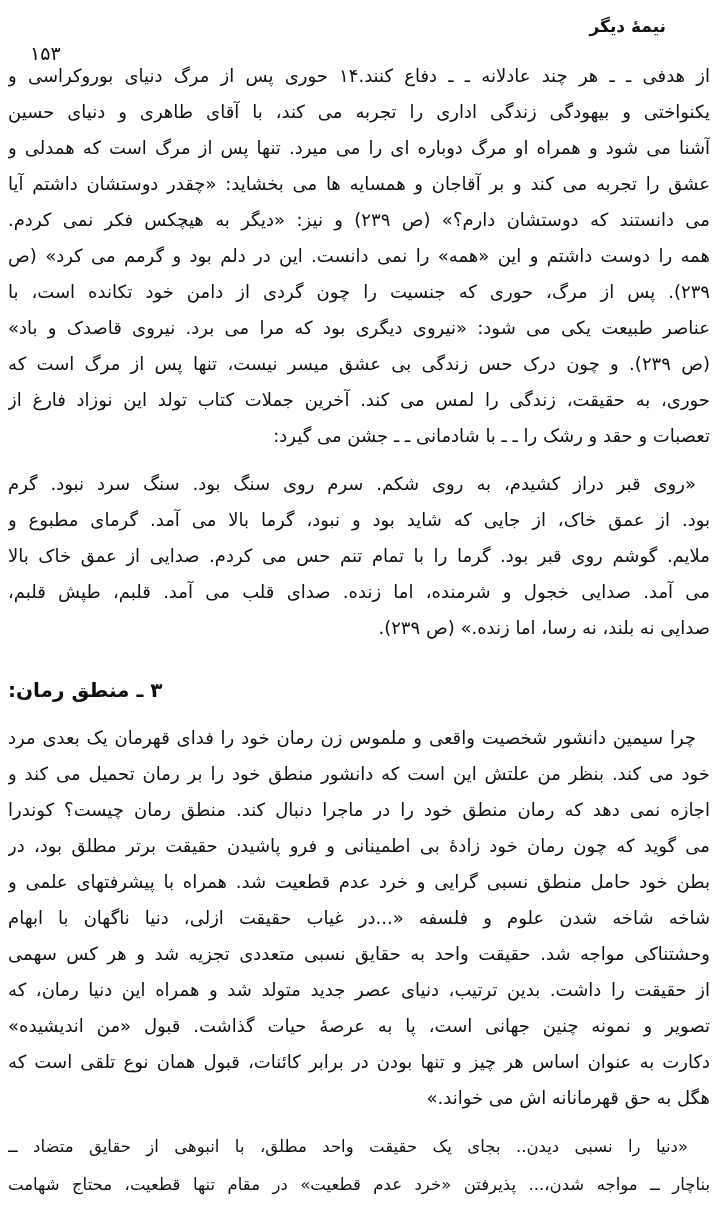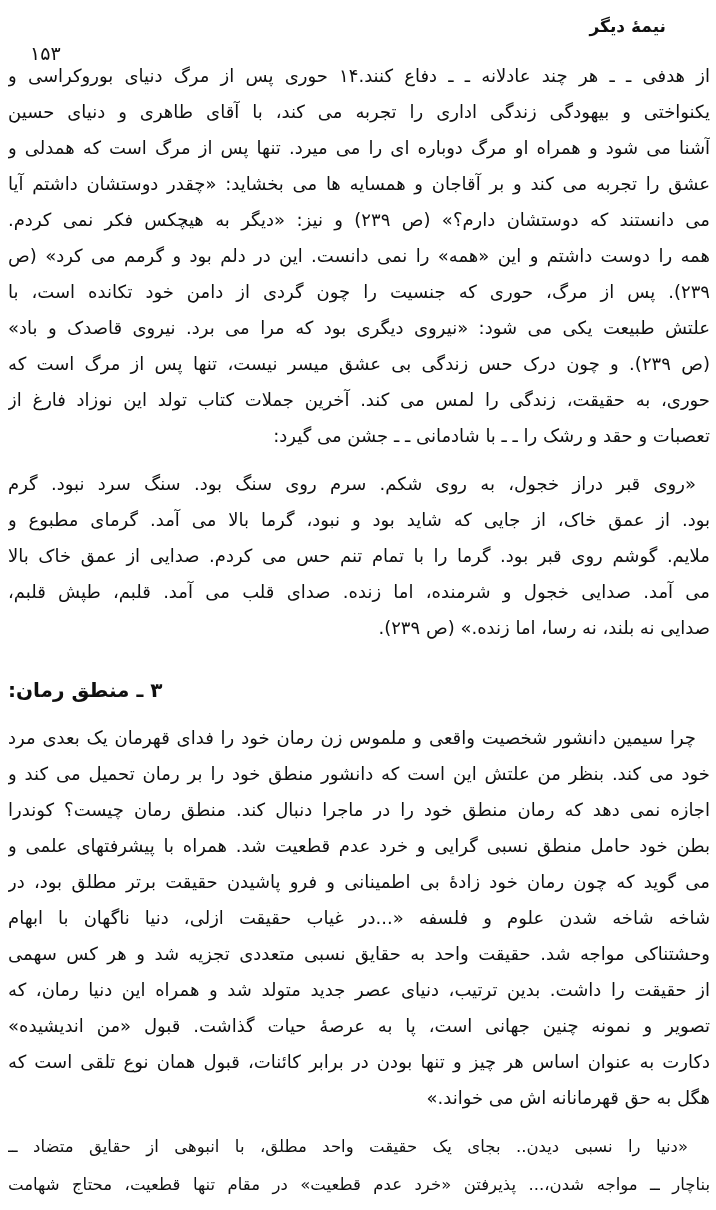--- a/index.html
+++ b/index.html
@@ -91,42 +91,42 @@
   </div>
 
   <div class="block para">
       <div class="tline">از هدفی ـ ـ هر چند عادلانه ـ ـ دفاع کنند.۱۴ حوری پس از مرگ دنیای بوروکراسی و</div>
       <div class="tline">یکنواختی و بیهودگی زندگی اداری را تجربه می کند، با آقای طاهری و دنیای حسین</div>
       <div class="tline">آشنا می شود و همراه او مرگ دوباره ای را می میرد. تنها پس از مرگ است که همدلی و</div>
       <div class="tline">عشق را تجربه می کند و بر آقاجان و همسایه ها می بخشاید: «چقدر دوستشان داشتم آیا</div>
       <div class="tline">می دانستند که دوستشان دارم؟» (ص ۲۳۹) و نیز: «دیگر به هیچکس فکر نمی کردم.</div>
       <div class="tline">همه را دوست داشتم و این «همه» را نمی دانست. این در دلم بود و گرمم می کرد» (ص</div>
       <div class="tline">۲۳۹). پس از مرگ، حوری که جنسیت را چون گردی از دامن خود تکانده است، با</div>
-      <div class="tline">علتش طبیعت یکی می شود: «نیروی دیگری بود که مرا می برد. نیروی قاصدک و باد»</div>
+      <div class="tline">عناصر طبیعت یکی می شود: «نیروی دیگری بود که مرا می برد. نیروی قاصدک و باد»</div>
       <div class="tline">(ص ۲۳۹). و چون درک حس زندگی بی عشق میسر نیست، تنها پس از مرگ است که</div>
       <div class="tline">حوری، به حقیقت، زندگی را لمس می کند. آخرین جملات کتاب تولد این نوزاد فارغ از</div>
       <div class="tline">تعصبات و حقد و رشک را ـ ـ با شادمانی ـ ـ جشن می گیرد:</div>
     </div>
 
   <div class="block para indent-sm">
-      <div class="tline">«روی قبر دراز خجول، به روی شکم. سرم روی سنگ بود. سنگ سرد نبود. گرم</div>
+      <div class="tline">«روی قبر دراز کشیدم، به روی شکم. سرم روی سنگ بود. سنگ سرد نبود. گرم</div>
       <div class="tline">بود. از عمق خاک، از جایی که شاید بود و نبود، گرما بالا می آمد. گرمای مطبوع و</div>
       <div class="tline">ملایم. گوشم روی قبر بود. گرما را با تمام تنم حس می کردم. صدایی از عمق خاک بالا</div>
       <div class="tline">می آمد. صدایی خجول و شرمنده، اما زنده. صدای قلب می آمد. قلبم، طپش قلبم،</div>
       <div class="tline">صدایی نه بلند، نه رسا، اما زنده.» (ص ۲۳۹).</div>
     </div>
 
   <h3 class="section-heading">۳ ـ منطق رمان:</h3>
 
   <div class="block para indent-sm">
       <div class="tline">چرا سیمین دانشور شخصیت واقعی و ملموس زن رمان خود را فدای قهرمان یک بعدی مرد</div>
       <div class="tline">خود می کند. بنظر من علتش این است که دانشور منطق خود را بر رمان تحمیل می کند و</div>
       <div class="tline">اجازه نمی دهد که رمان منطق خود را در ماجرا دنبال کند. منطق رمان چیست؟ کوندرا</div>
+      <div class="tline">می گوید که چون رمان خود زادهٔ بی اطمینانی و فرو پاشیدن حقیقت برتر مطلق بود، در</div>
       <div class="tline">بطن خود حامل منطق نسبی گرایی و خرد عدم قطعیت شد. همراه با پیشرفتهای علمی و</div>
-      <div class="tline">می گوید که چون رمان خود زادهٔ بی اطمینانی و فرو پاشیدن حقیقت برتر مطلق بود، در</div>
       <div class="tline">شاخه شاخه شدن علوم و فلسفه «...در غیاب حقیقت ازلی، دنیا ناگهان با ابهام</div>
       <div class="tline">وحشتناکی مواجه شد. حقیقت واحد به حقایق نسبی متعددی تجزیه شد و هر کس سهمی</div>
       <div class="tline">از حقیقت را داشت. بدین ترتیب، دنیای عصر جدید متولد شد و همراه این دنیا رمان، که</div>
       <div class="tline">تصویر و نمونه چنین جهانی است، پا به عرصهٔ حیات گذاشت. قبول «من اندیشیده»</div>
       <div class="tline">دکارت به عنوان اساس هر چیز و تنها بودن در برابر کائنات، قبول همان نوع تلقی است که</div>
       <div class="tline">هگل به حق قهرمانانه اش می خواند.»</div>
     </div>
 
   <div class="block quote-small indent-md">
       <div class="tline">«دنیا را نسبی دیدن.. بجای یک حقیقت واحد مطلق، با انبوهی از حقایق متضاد ــ</div>

